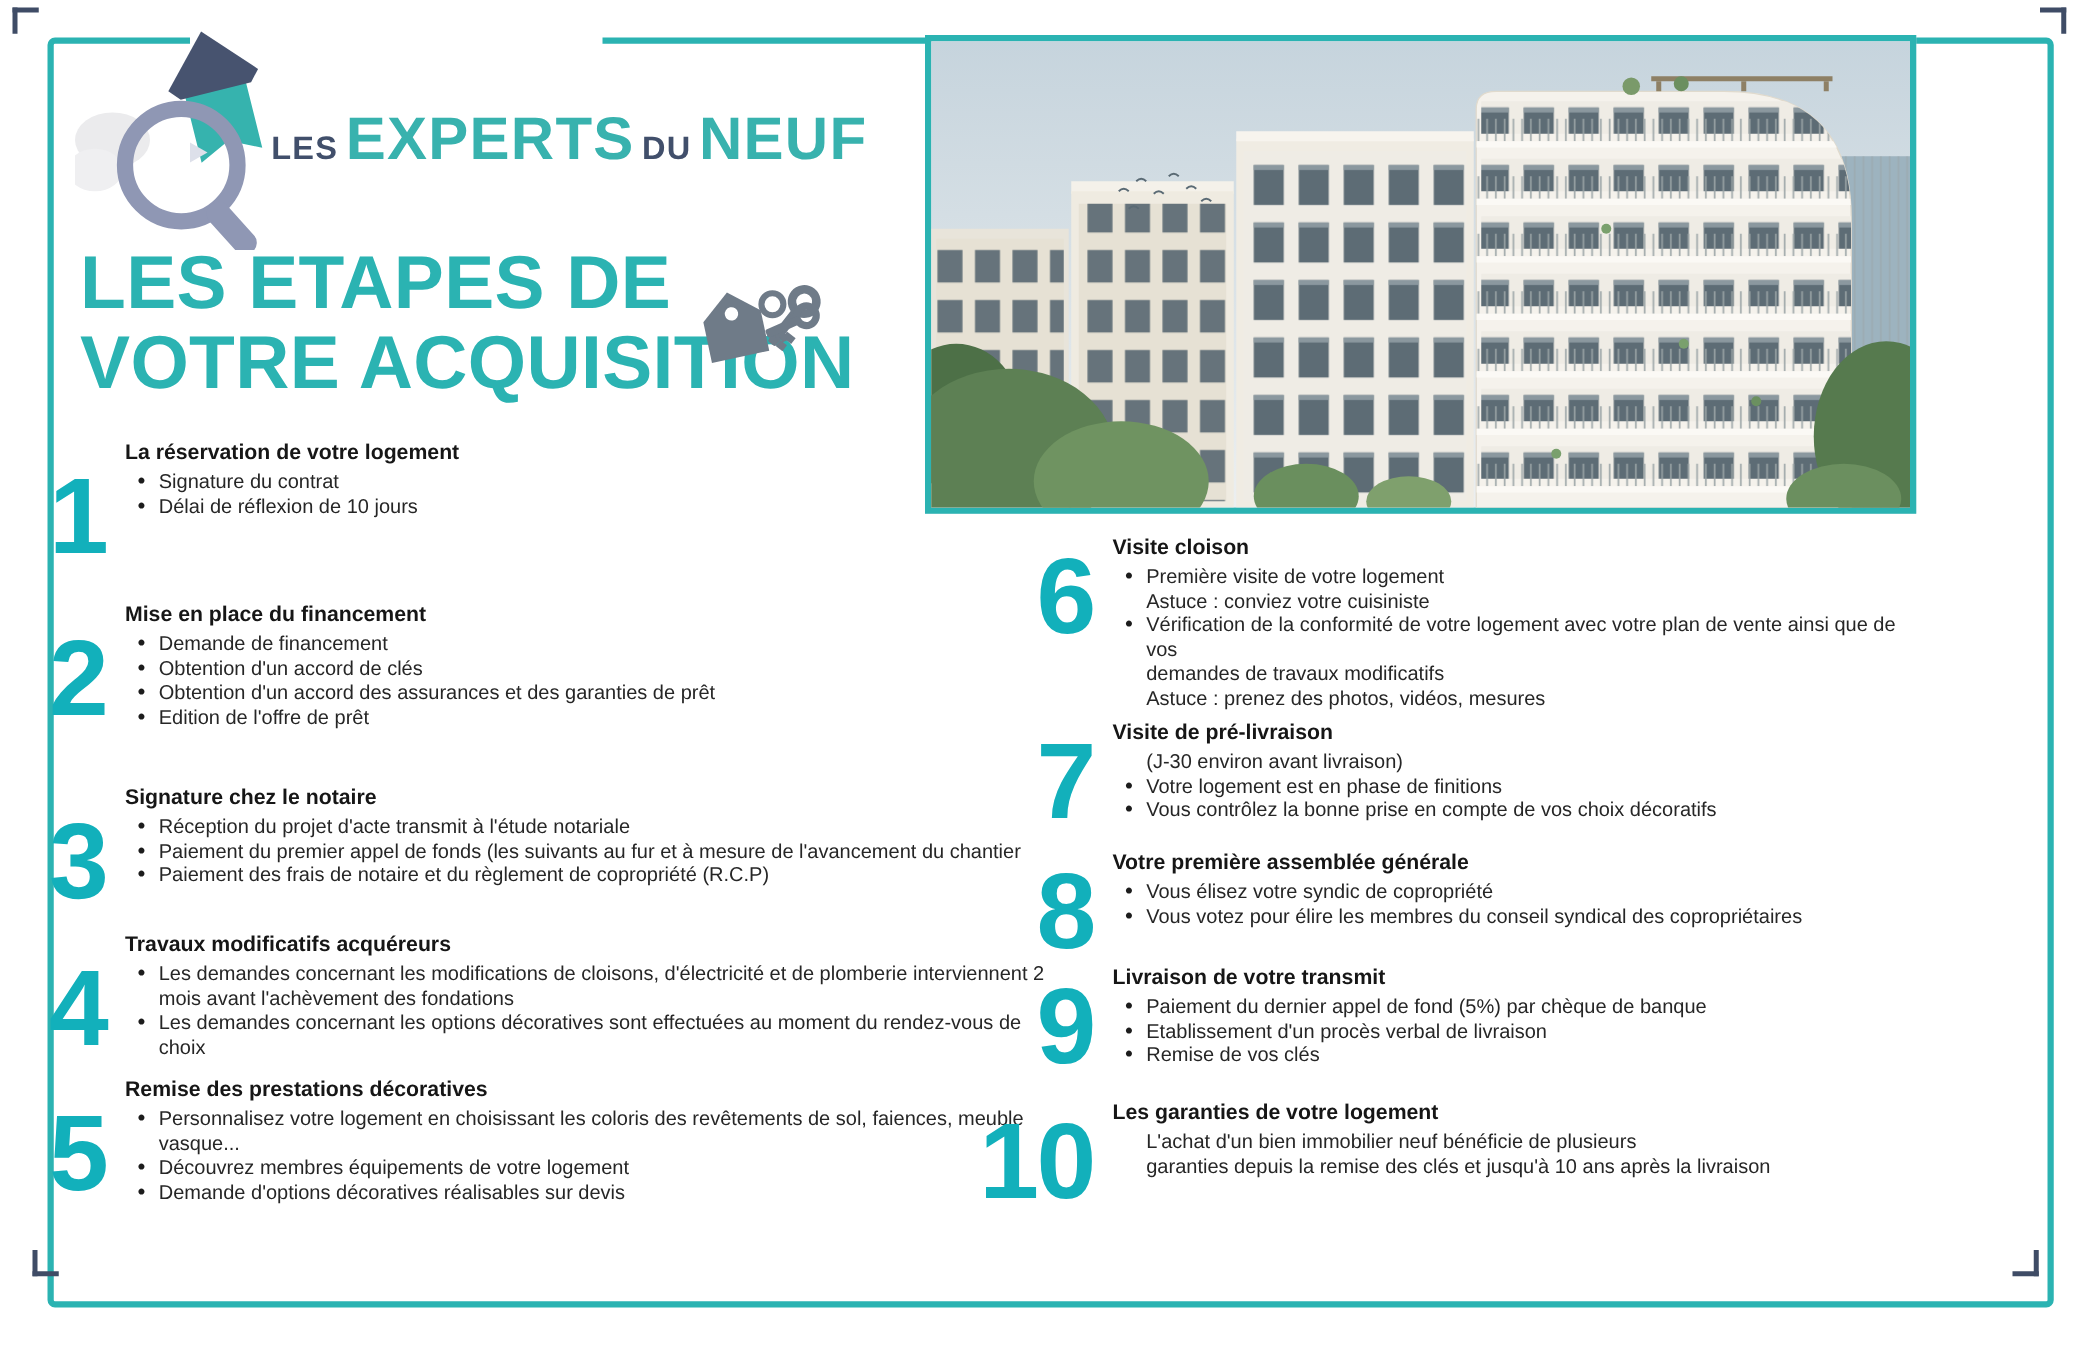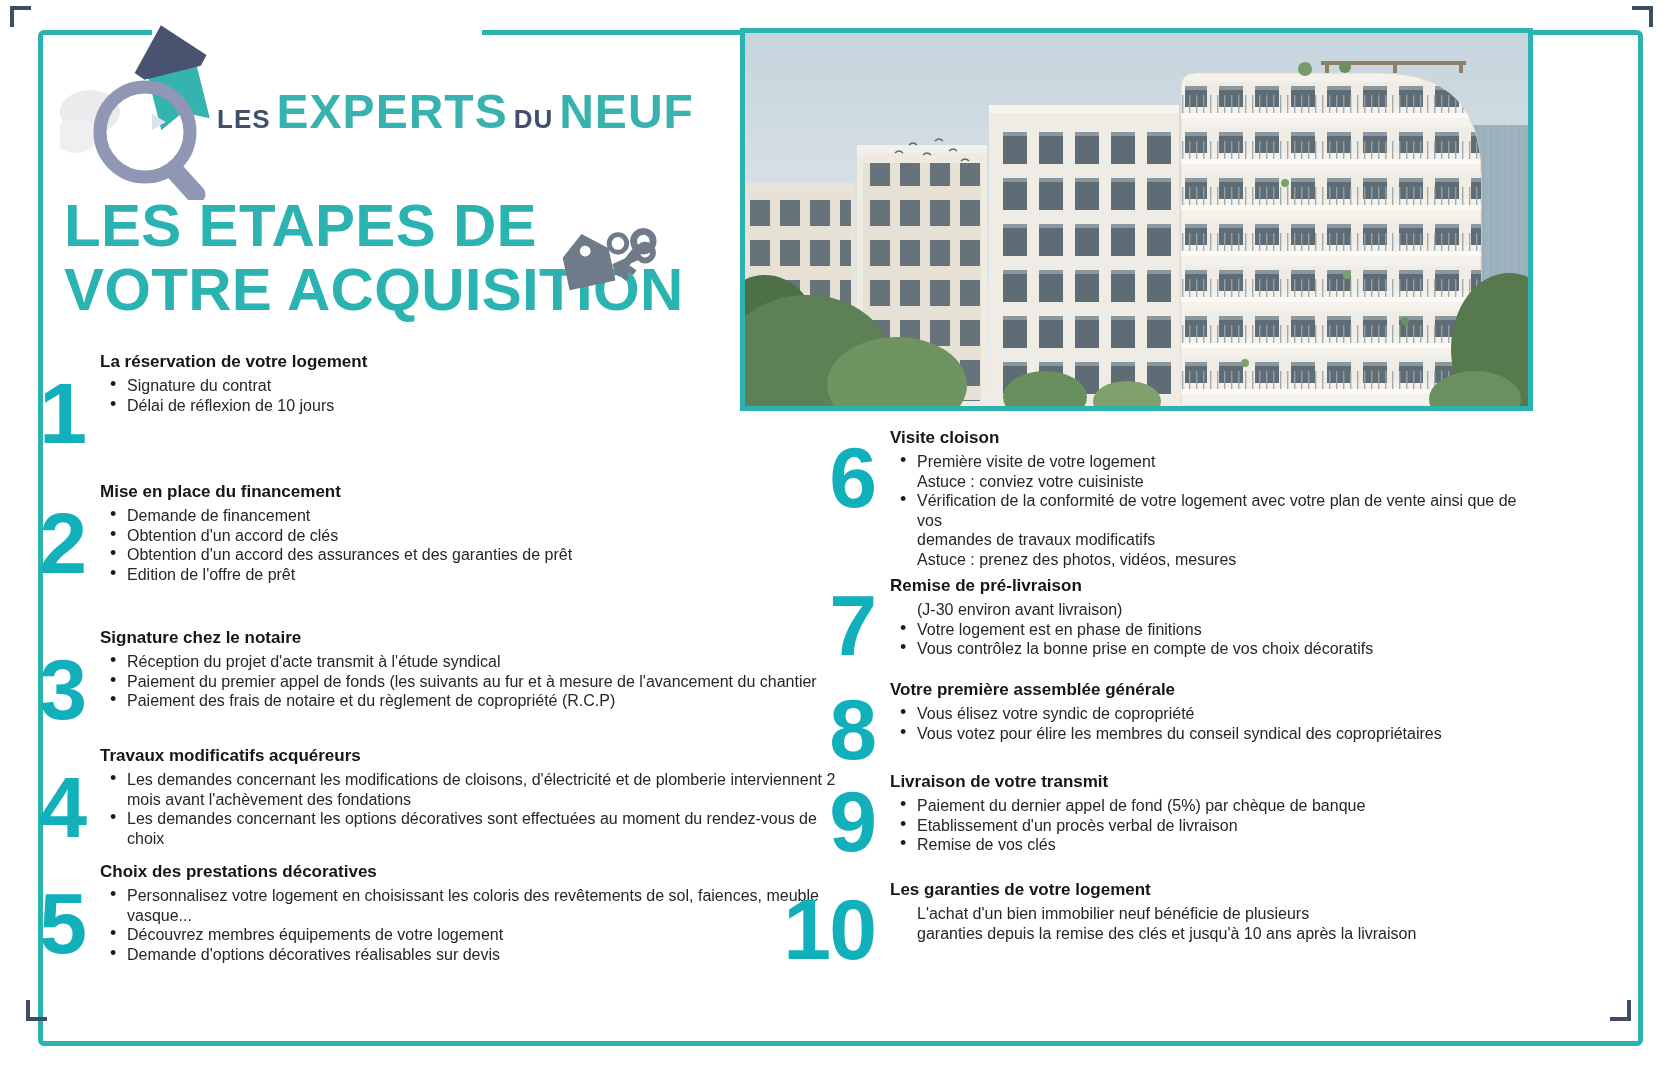--- a/index.html
+++ b/index.html
@@ -259,41 +259,41 @@
           <li class="bullet">Obtention d'un accord des assurances et des garanties de prêt</li>
           <li class="bullet">Edition de l'offre de prêt</li>
         </ul>
       </div>
     </div>
     <div class="step" style="top: 628px;">
       <span class="step-num">3</span>
       <div class="step-body">
         <h3 class="step-title">Signature chez le notaire</h3>
         <ul class="step-items">
-          <li class="bullet">Réception du projet d'acte transmit à l'étude syndical</li>
+          <li class="bullet">Réception du projet d'acte transmit à l'étude notariale</li>
           <li class="bullet">Paiement du premier appel de fonds (les suivants au fur et à mesure de l'avancement du chantier</li>
           <li class="bullet">Paiement des frais de notaire et du règlement de copropriété (R.C.P)</li>
         </ul>
       </div>
     </div>
     <div class="step" style="top: 746px;">
       <span class="step-num">4</span>
       <div class="step-body">
         <h3 class="step-title">Travaux modificatifs acquéreurs</h3>
         <ul class="step-items">
           <li class="bullet">Les demandes concernant les modifications de cloisons, d'électricité et de plomberie interviennent 2
 mois avant l'achèvement des fondations</li>
           <li class="bullet">Les demandes concernant les options décoratives sont effectuées au moment du rendez-vous de choix</li>
         </ul>
       </div>
     </div>
     <div class="step" style="top: 862px;">
       <span class="step-num">5</span>
       <div class="step-body">
-        <h3 class="step-title">Choix des prestations décoratives</h3>
+        <h3 class="step-title">Remise des prestations décoratives</h3>
         <ul class="step-items">
           <li class="bullet">Personnalisez votre logement en choisissant les coloris des revêtements de sol, faiences, meuble
 vasque...</li>
           <li class="bullet">Découvrez membres équipements de votre logement</li>
           <li class="bullet">Demande d'options décoratives réalisables sur devis</li>
         </ul>
       </div>
     </div>
   </div>
 <div id="steps-right" class="steps-col">
@@ -306,21 +306,21 @@
           <li class="plain">Astuce : conviez votre cuisiniste</li>
           <li class="bullet">Vérification de la conformité de votre logement avec votre plan de vente ainsi que de vos
 demandes de travaux modificatifs</li>
           <li class="plain">Astuce : prenez des photos, vidéos, mesures</li>
         </ul>
       </div>
     </div>
     <div class="step" style="top: 576px;">
       <span class="step-num">7</span>
       <div class="step-body">
-        <h3 class="step-title">Remise de pré-livraison</h3>
+        <h3 class="step-title">Visite de pré-livraison</h3>
         <ul class="step-items">
           <li class="plain">(J-30 environ avant livraison)</li>
           <li class="bullet">Votre logement est en phase de finitions</li>
           <li class="bullet">Vous contrôlez la bonne prise en compte de vos choix décoratifs</li>
         </ul>
       </div>
     </div>
     <div class="step" style="top: 680px;">
       <span class="step-num">8</span>
       <div class="step-body">

